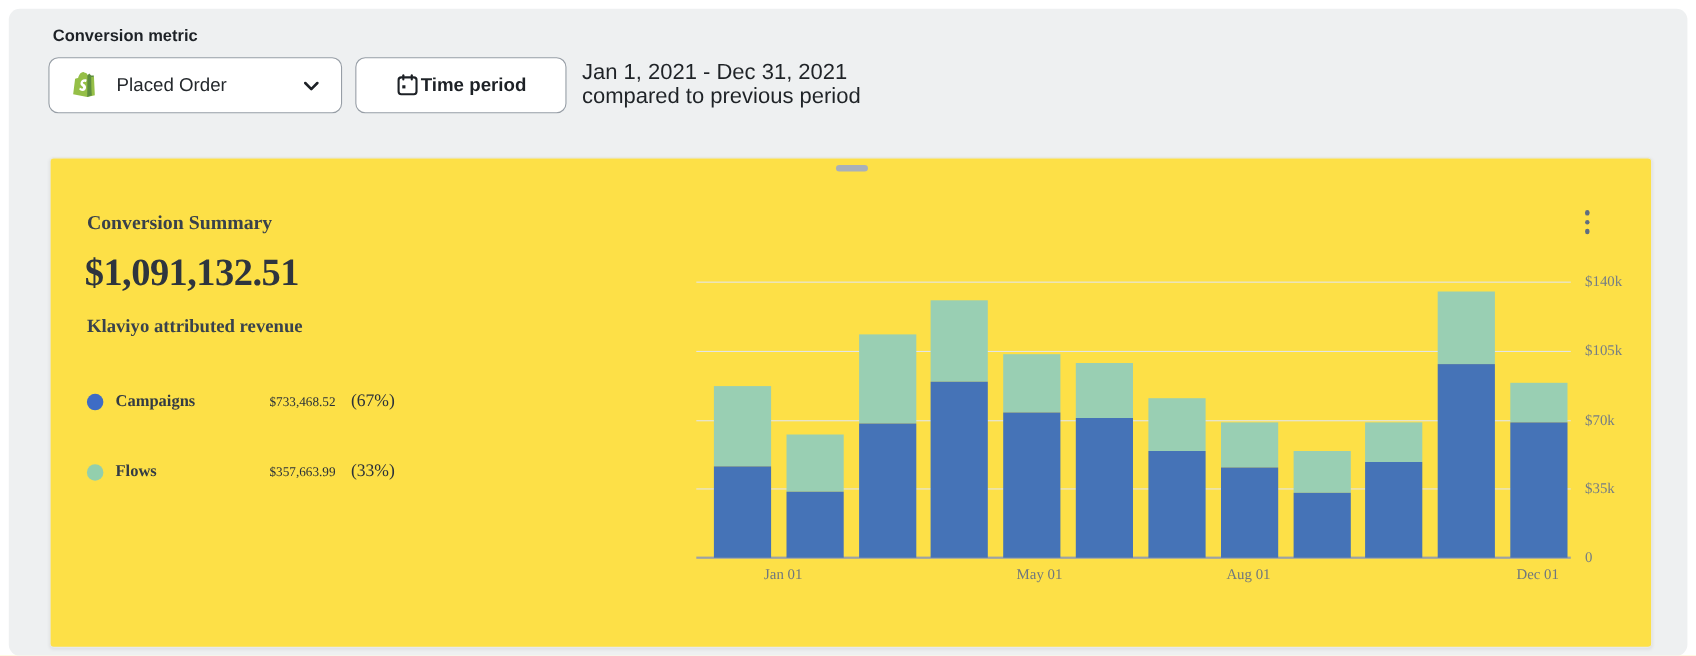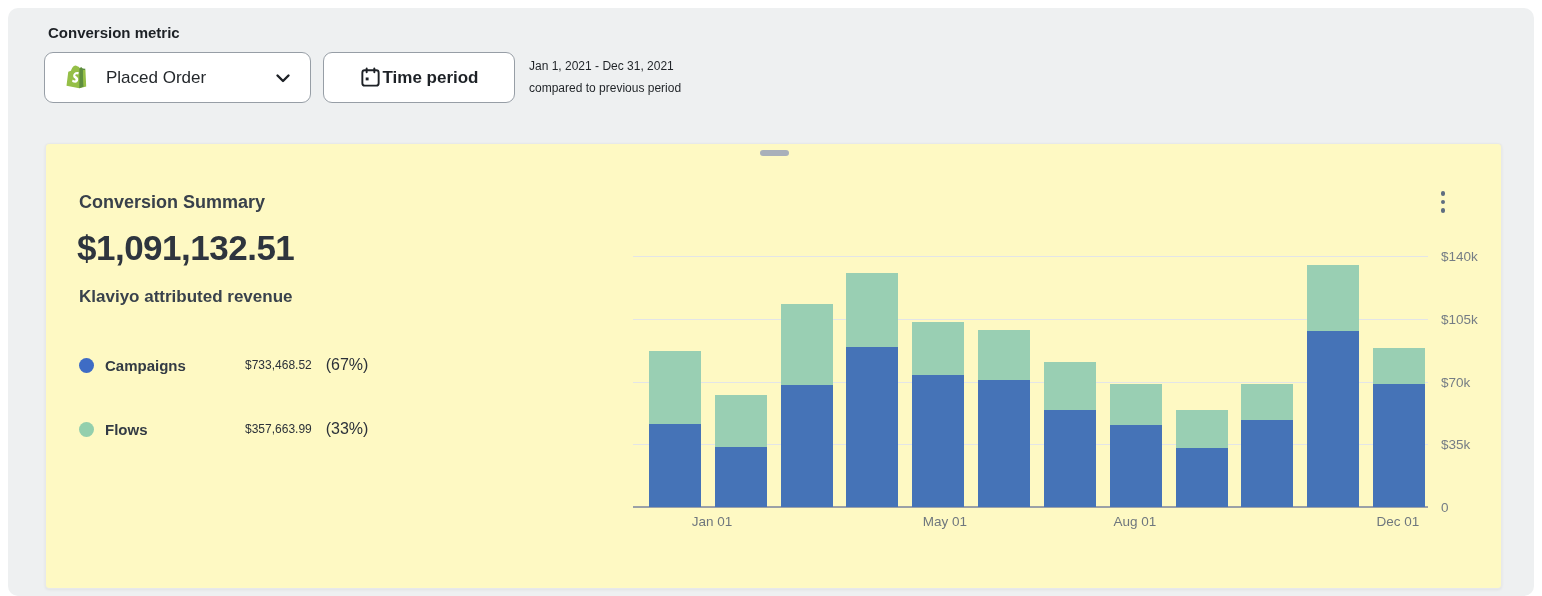--- a/index.html
+++ b/index.html
@@ -7,24 +7,24 @@
   .page-container { position:absolute; left:8px; top:8px; width:1526px; height:588px; background:#eef0f1; border-radius:10px; overflow:hidden; }
 
   
   .header-label { position:absolute; left:40px; top:16px; font-size:15px; font-weight:700; color:#1d2126; }
   .controls-row { position:absolute; left:36px; top:44px; display:flex; align-items:flex-start; }
   .btn { background:#ffffff; border:1.5px solid #979ea6; border-radius:9px; display:flex; align-items:center; cursor:pointer; }
   .metric-dropdown { width:267px; height:51px; padding:0 18px 0 18px; }
   .metric-dropdown .label { font-size:17px; color:#24282c; margin-left:14px; flex:1; }
   .timeperiod-btn { width:192px; height:51px; margin-left:12px; justify-content:center; }
   .timeperiod-btn .label { font-size:17px; font-weight:600; color:#1d2126; }
-  .date-range { margin-left:14px; padding-top:3px; font-size:12px; color:#1f2327; line-height:22px; }
+  .date-range { margin-left:14px; padding-top:3px; font-size:20px; color:#1f2327; line-height:22px; }
 
   
-  .card { position:absolute; left:37px; top:135px; width:1457px; height:446px; background:#fef9c3; border-radius:4px; border:1px solid #e7e9ea; box-shadow:0 1px 3px rgba(0,0,0,0.06); }
+  .card { position:absolute; left:37px; top:135px; width:1457px; height:446px; background:#fde047; border-radius:4px; border:1px solid #e7e9ea; box-shadow:0 1px 3px rgba(0,0,0,0.06);font-family:Liberation Serif, serif; }
   .drag-handle { position:absolute; left:714px; top:6px; width:29px; height:6px; border-radius:3px; background:#a9b0ba; cursor:grab; }
   .kebab { position:absolute; left:1388px; top:42px; width:18px; height:32px; display:flex; flex-direction:column; align-items:center; justify-content:center; gap:4px; cursor:pointer; background:none; border:none; }
   .kebab i { width:4.5px; height:4.5px; border-radius:50%; background:#5f6e80; }
 
   .card-title { position:absolute; left:33px; top:48px; font-size:18px; font-weight:700; color:#39414b; }
   .card-total { position:absolute; left:31px; top:84px; font-size:35px; font-weight:800; letter-spacing:-0.5px; color:#2e353e; }
   .card-subtitle { position:absolute; left:33px; top:143px; font-size:17px; font-weight:600; color:#39424c; }
 
   .legend { position:absolute; left:33px; top:212px; width:430px; }
   .legend-row { position:relative; height:18px; margin-bottom:46px; display:flex; align-items:center; }

